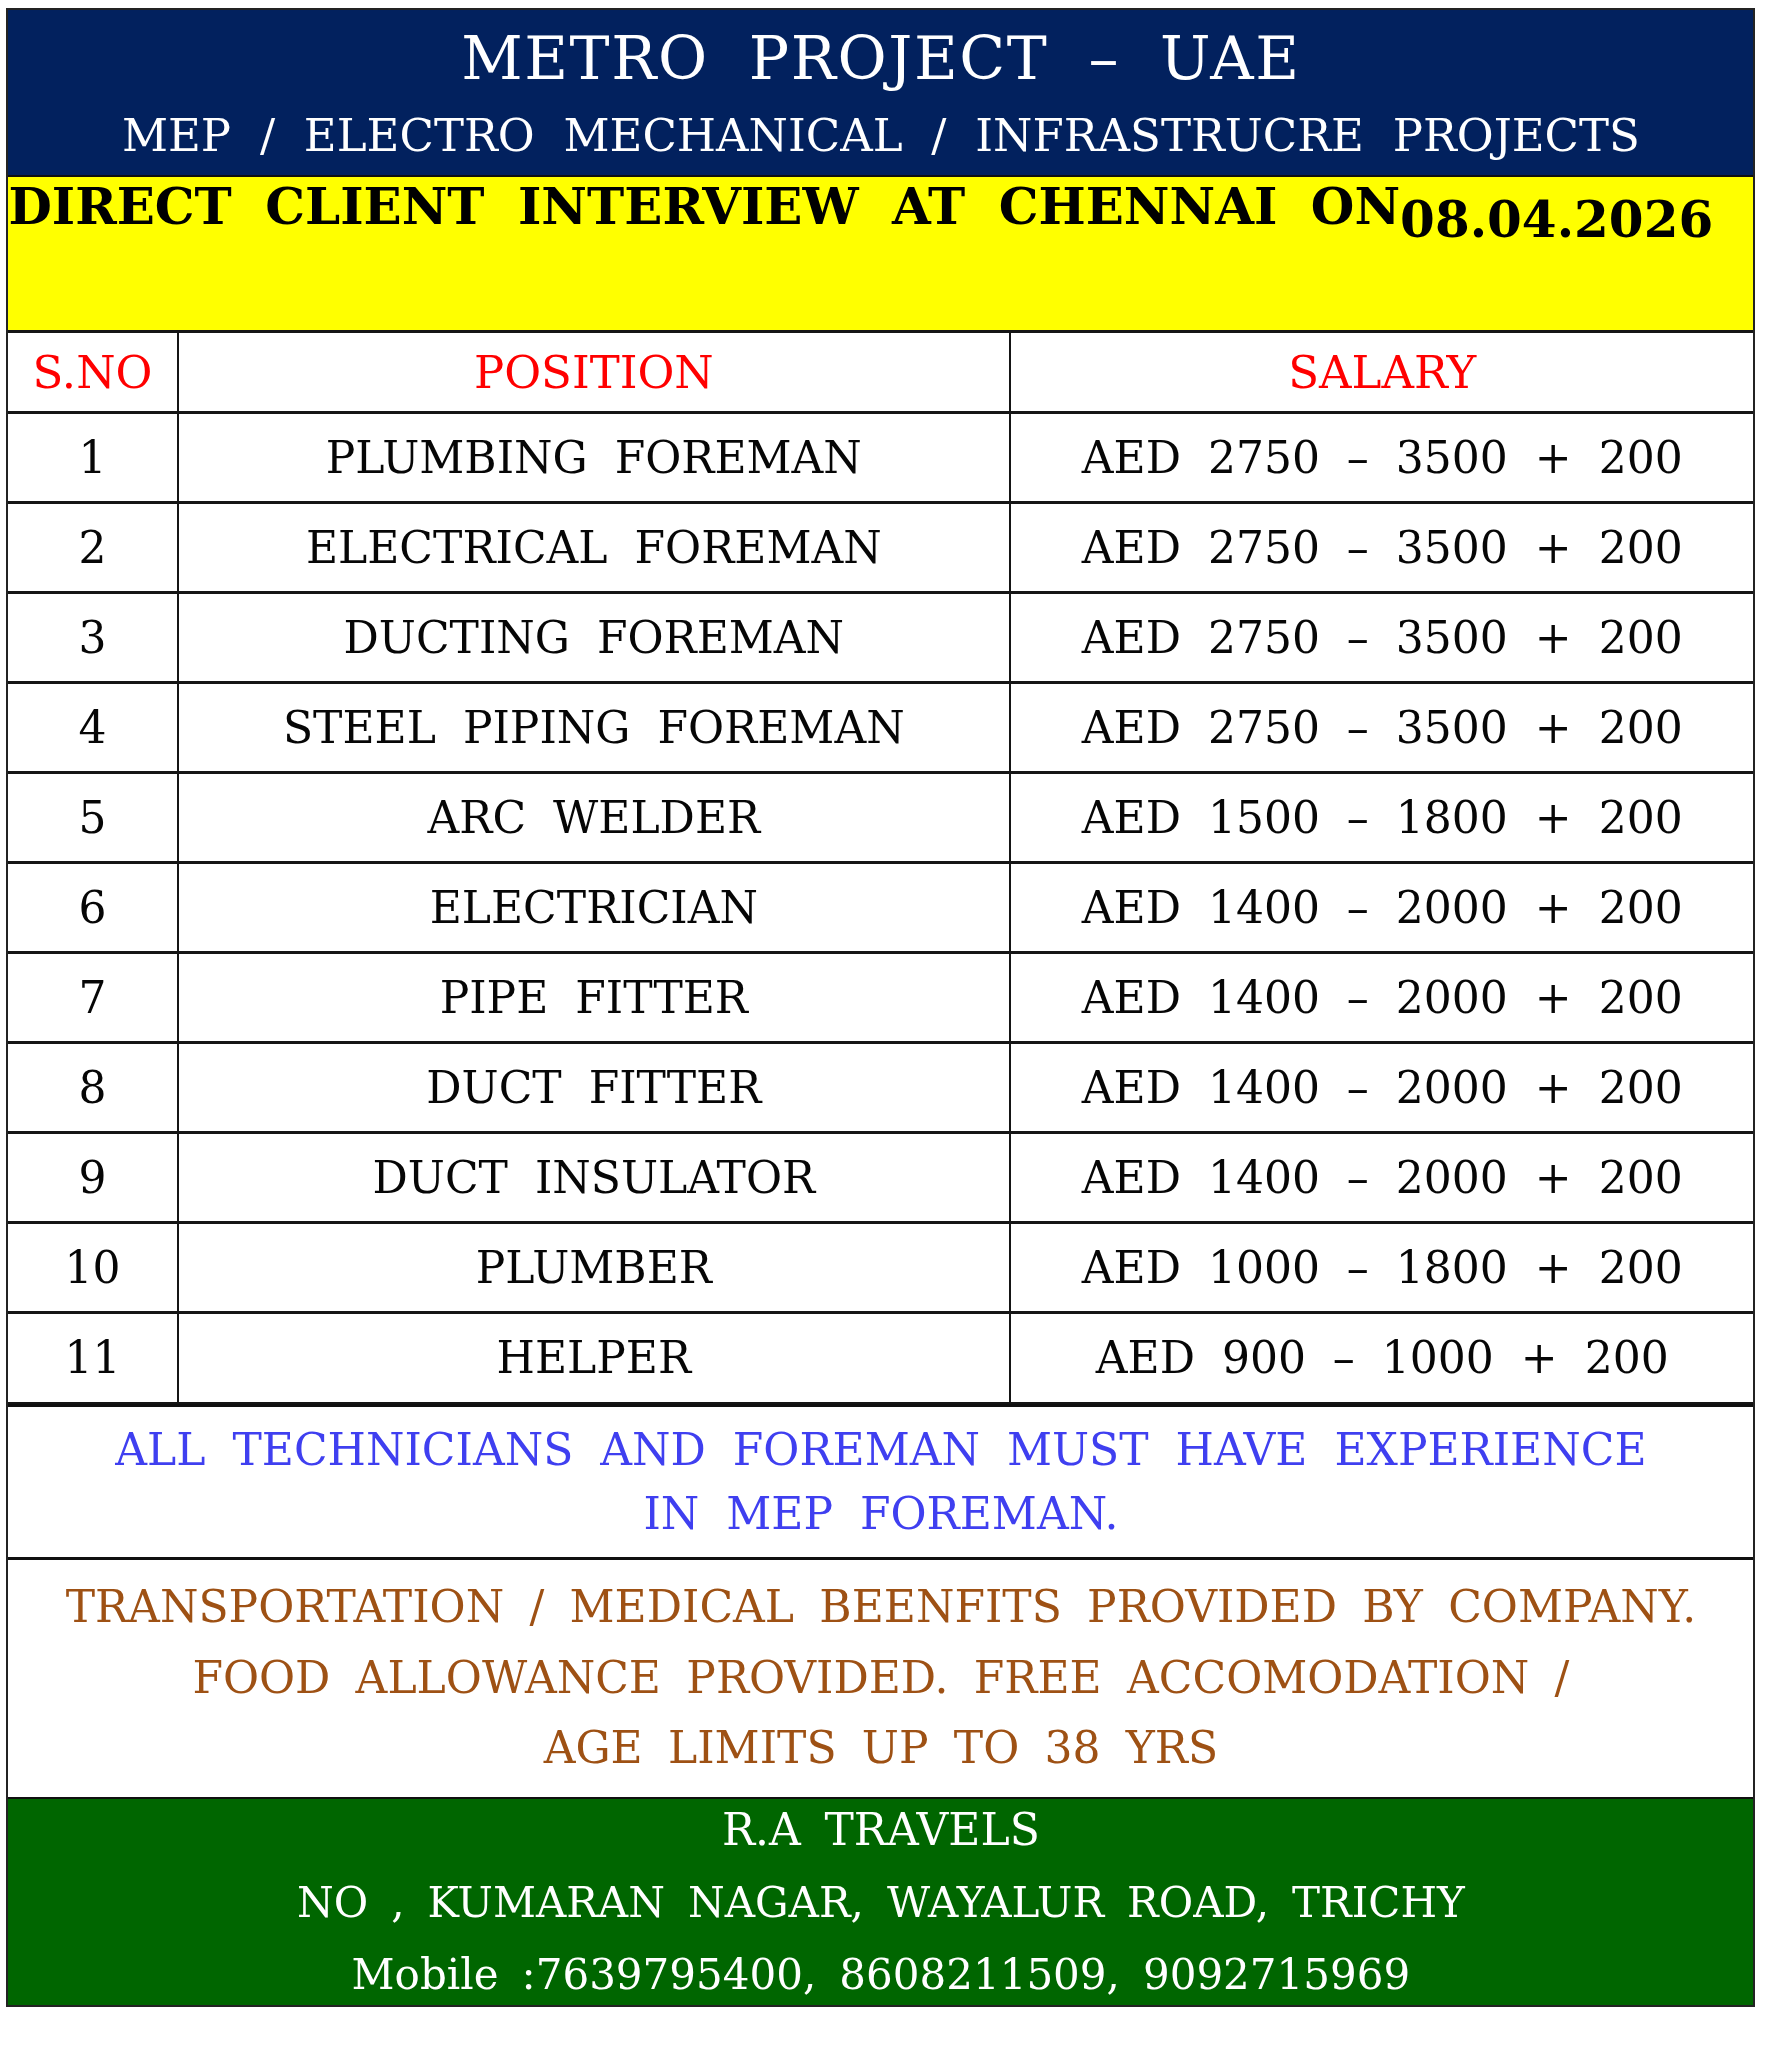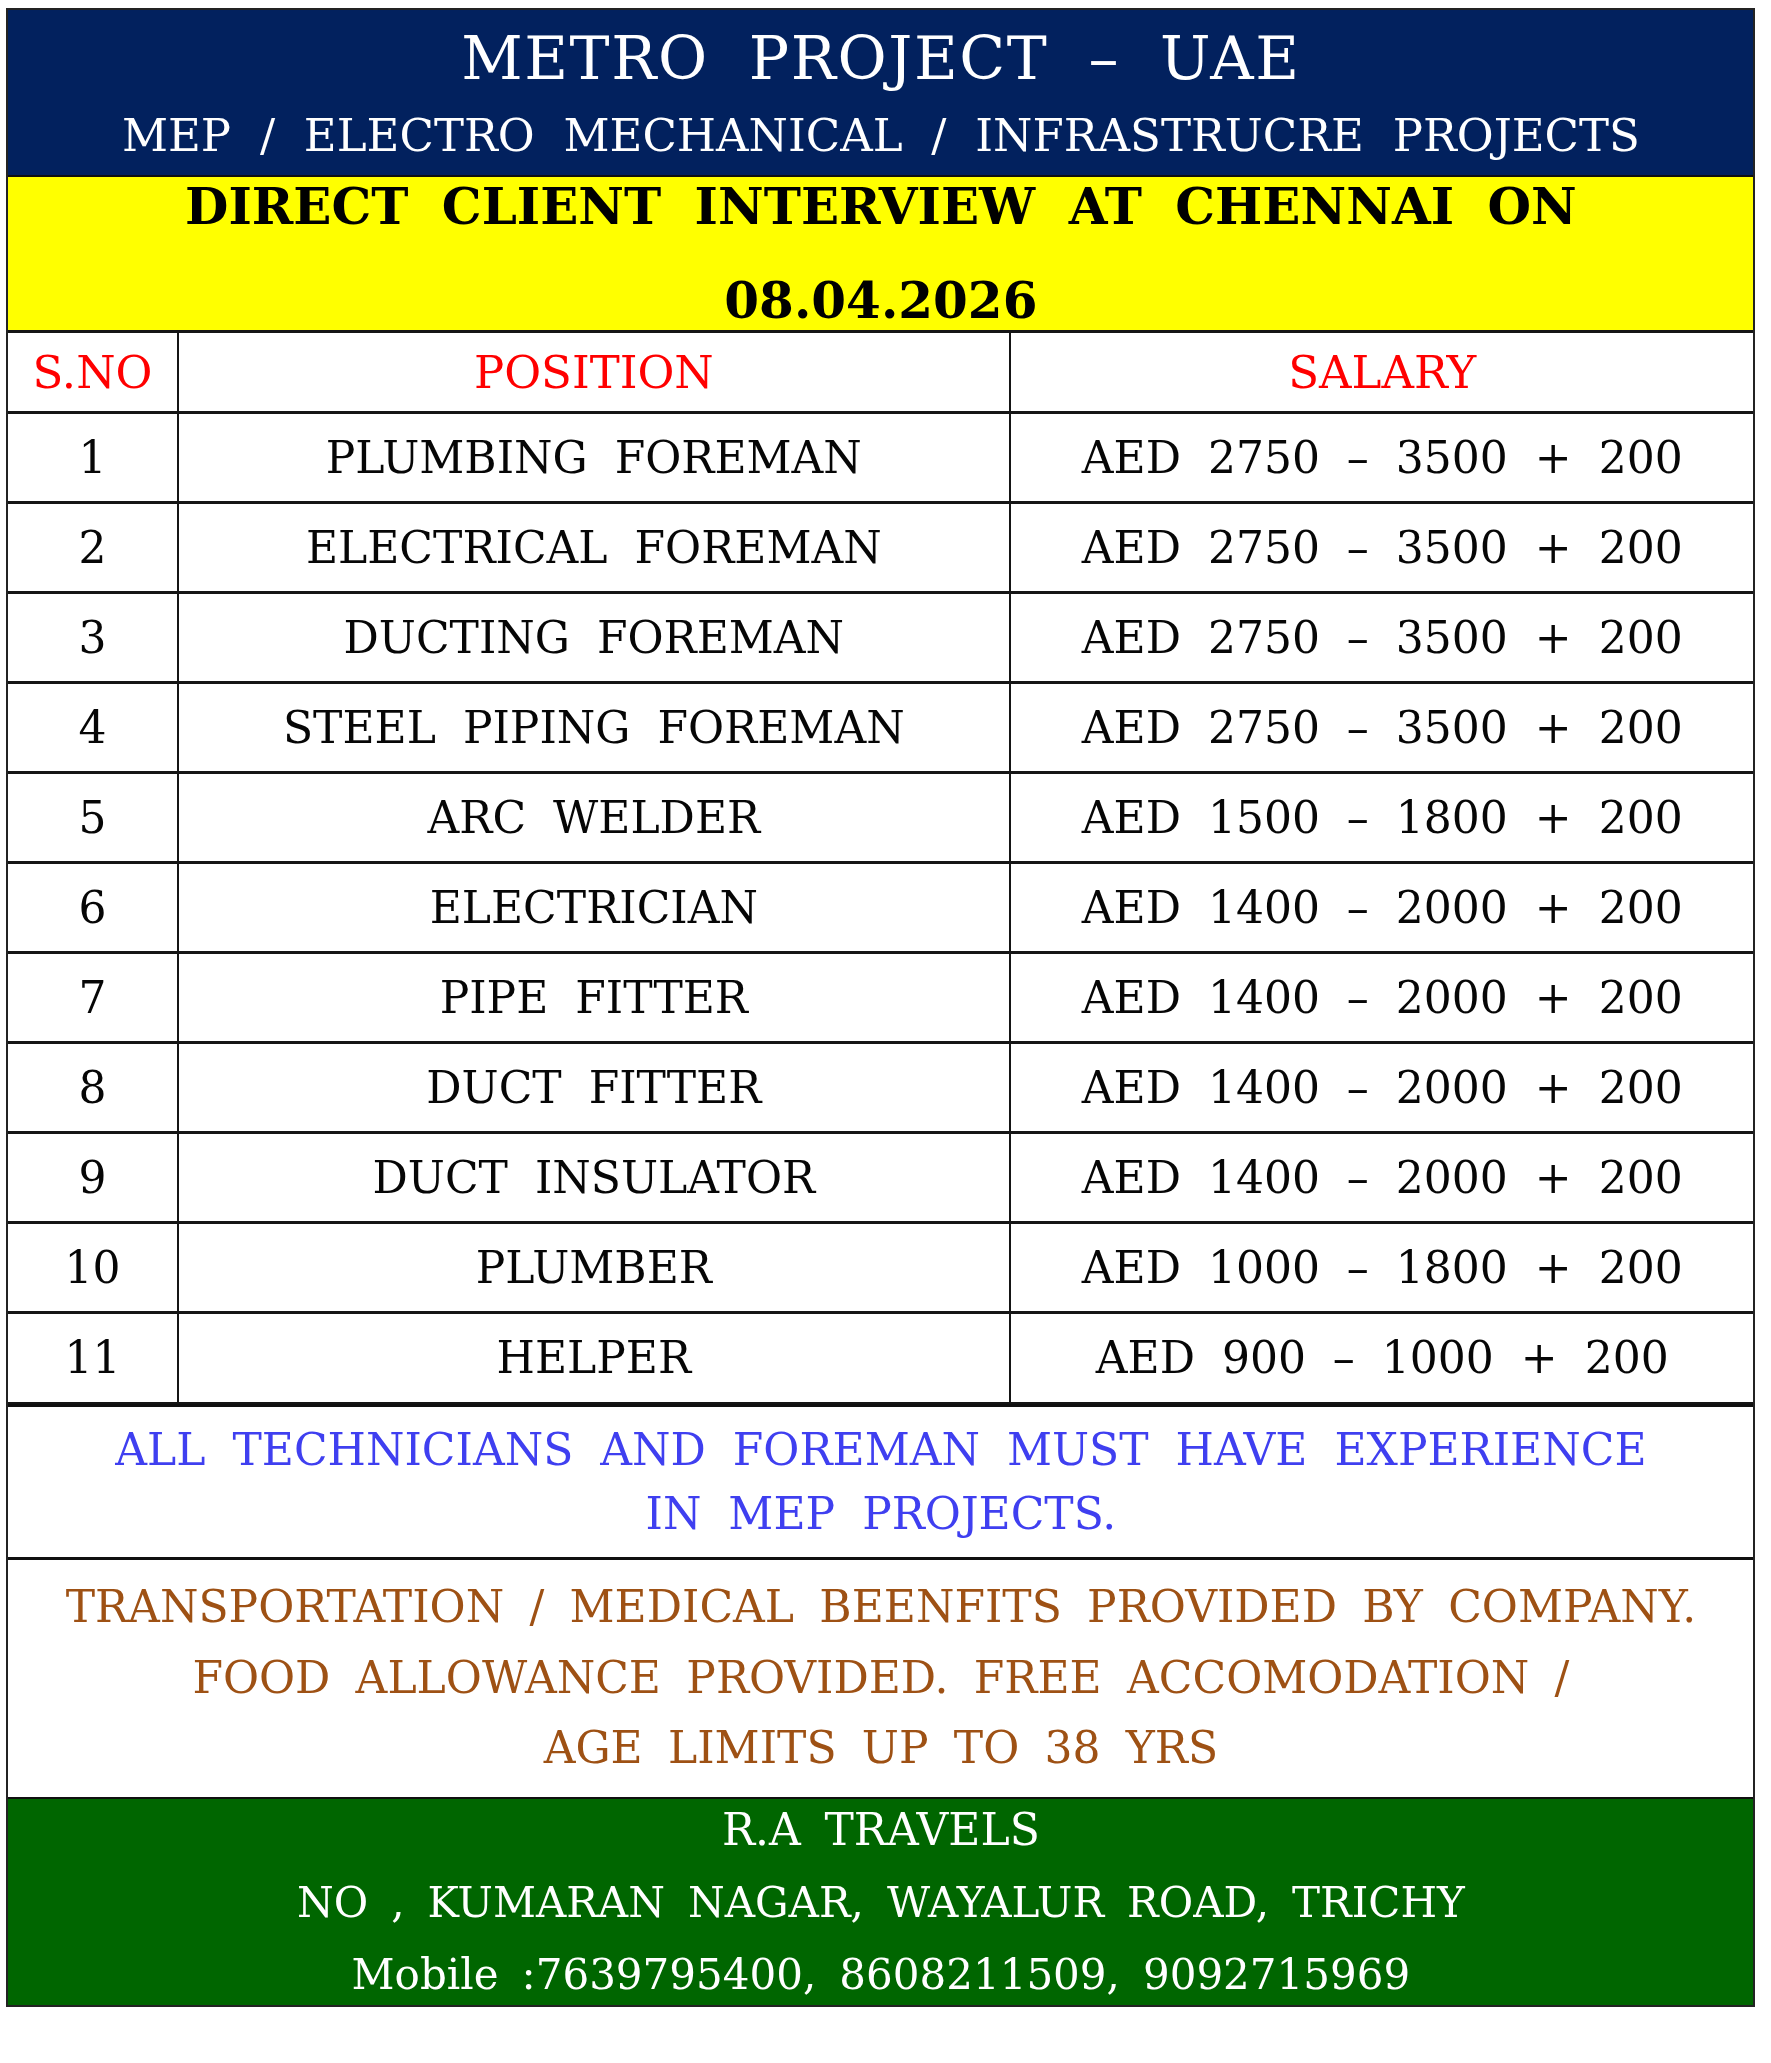--- a/index.html
+++ b/index.html
@@ -26,21 +26,21 @@
   }
   .header-title   { font-size: 60px; letter-spacing: 1.6px; word-spacing: 19.3px; }
   .header-subtitle{ font-size: 45px; word-spacing: 14.5px; margin-top: 16px; }
 
   
   .banner-yellow {
     background: #ffff00;
     color: #000000;
     border-top: 2.4px solid #101010;
     height: 155px;
-    display: flex; flex-direction: column; justify-content: space-between;
+    display: flex; flex-direction: row; justify-content: flex-start;
     text-align: center;
     font-weight: bold;
   }
   .banner-line { font-size: 50px; word-spacing: 16px; }
   .banner-date { font-size: 50px; margin-top: 13px; }
 
   
   table.jobs {
     width: 100%;
     border-collapse: collapse;
@@ -192,21 +192,21 @@
       <tr>
         <td>11</td>
         <td>HELPER</td>
         <td>AED 900 – 1000 + 200</td>
       </tr>
     </tbody>
   </table>
 
   <div class="note-blue">
     <div>ALL TECHNICIANS AND FOREMAN MUST HAVE EXPERIENCE</div>
-    <div>IN MEP PROJECTS.</div>
+    <div>IN MEP FOREMAN.</div>
   </div>
 
   <div class="note-brown">
     <div>TRANSPORTATION / MEDICAL BEENFITS PROVIDED BY COMPANY.</div>
     <div>FOOD ALLOWANCE PROVIDED. FREE ACCOMODATION /</div>
     <div>AGE LIMITS UP TO 38 YRS</div>
   </div>
 
   <div class="footer-green">
     <div class="agency-name">R.A TRAVELS</div>

